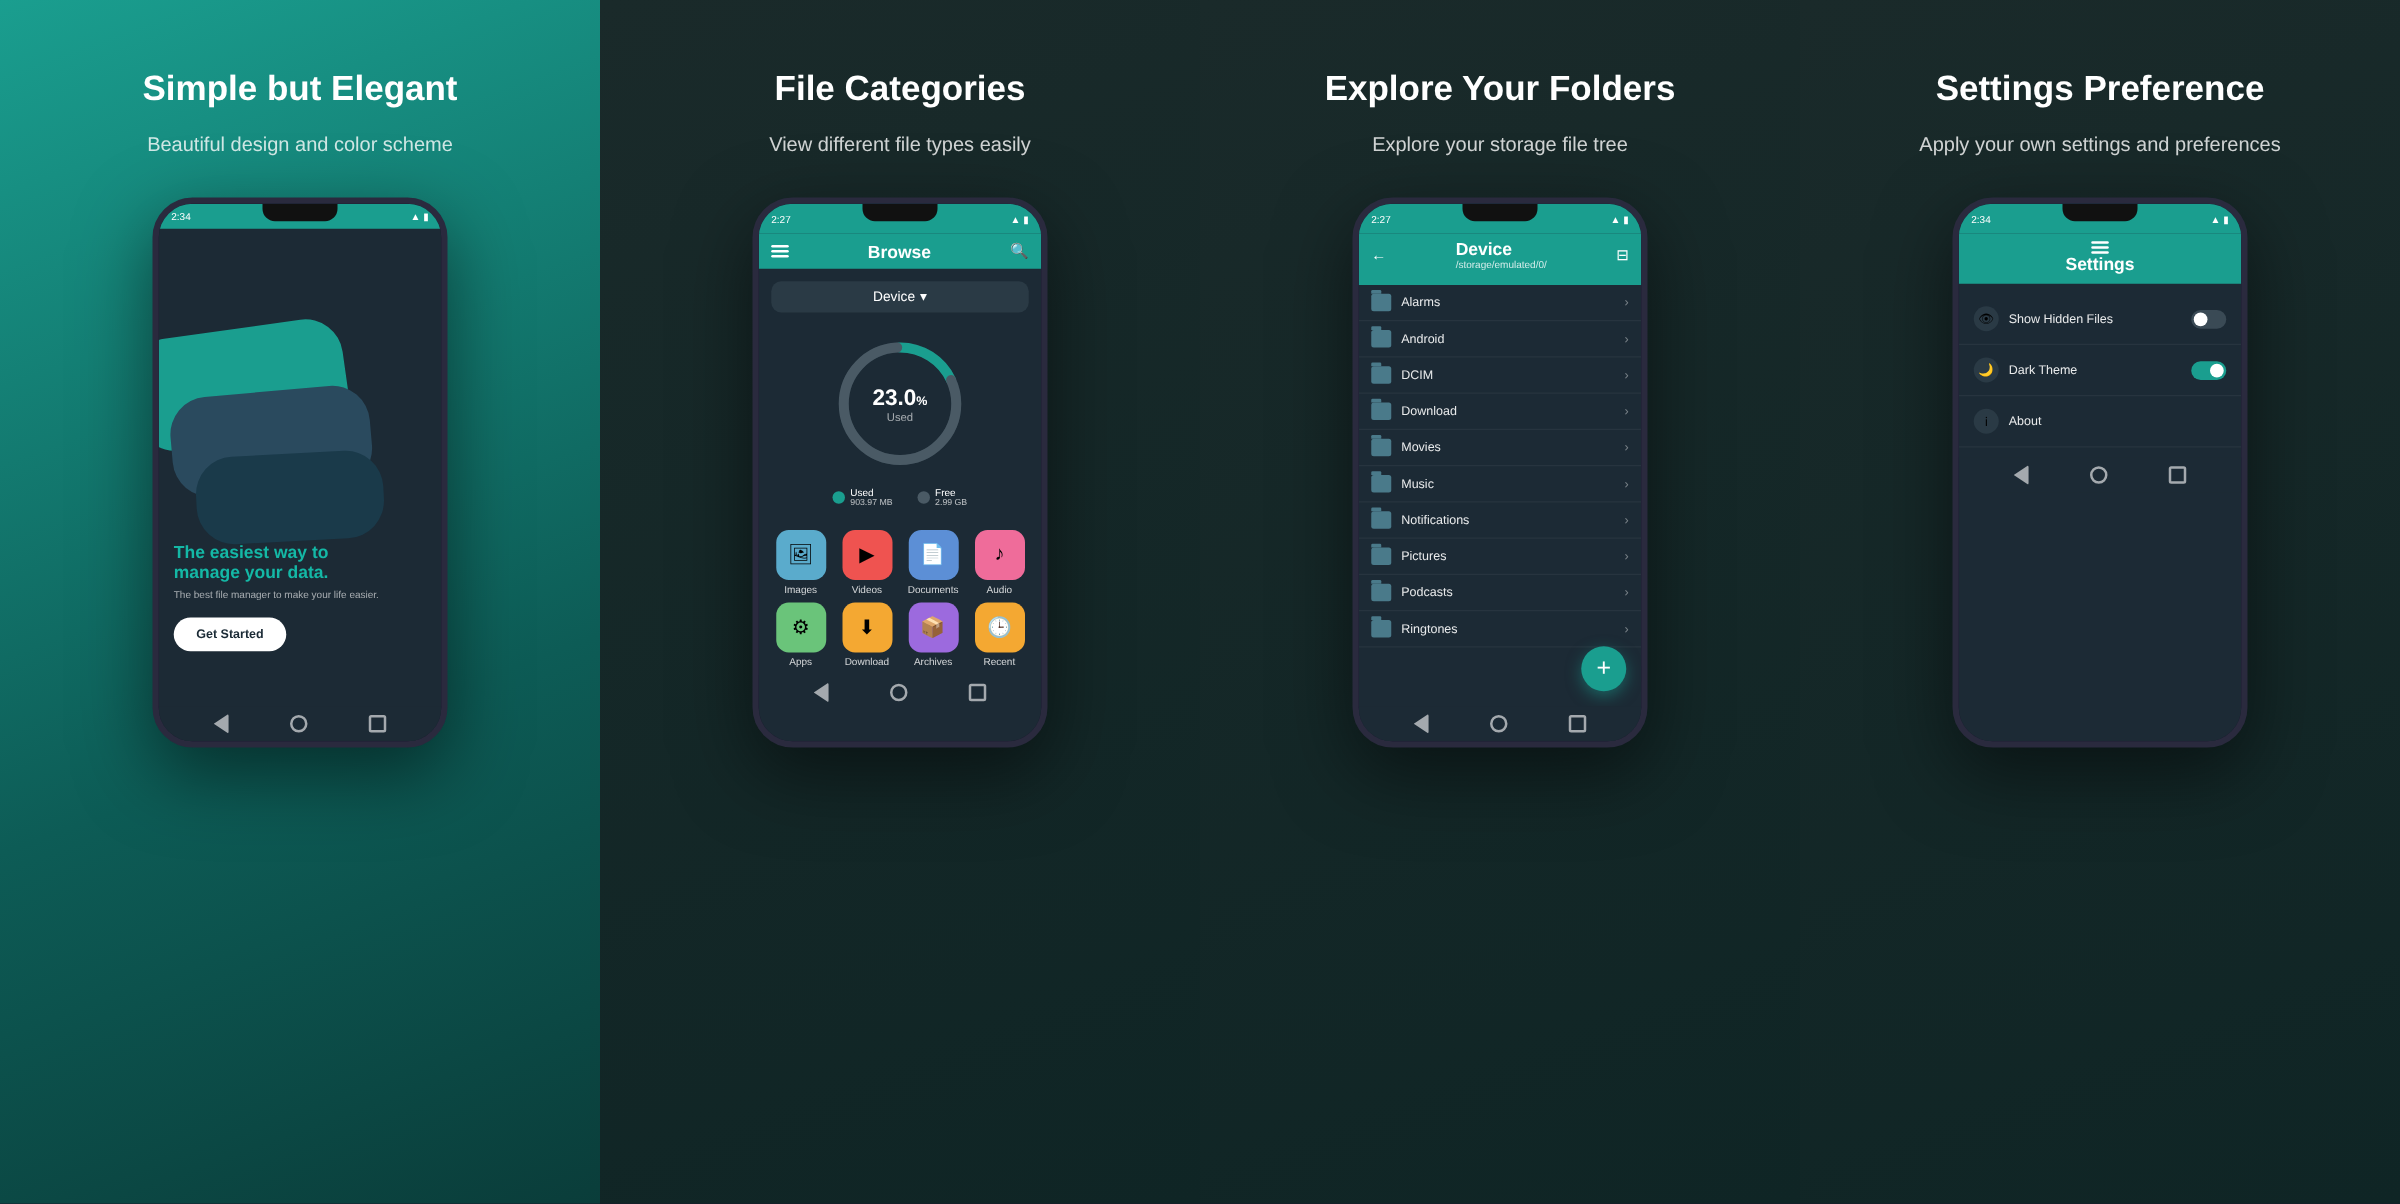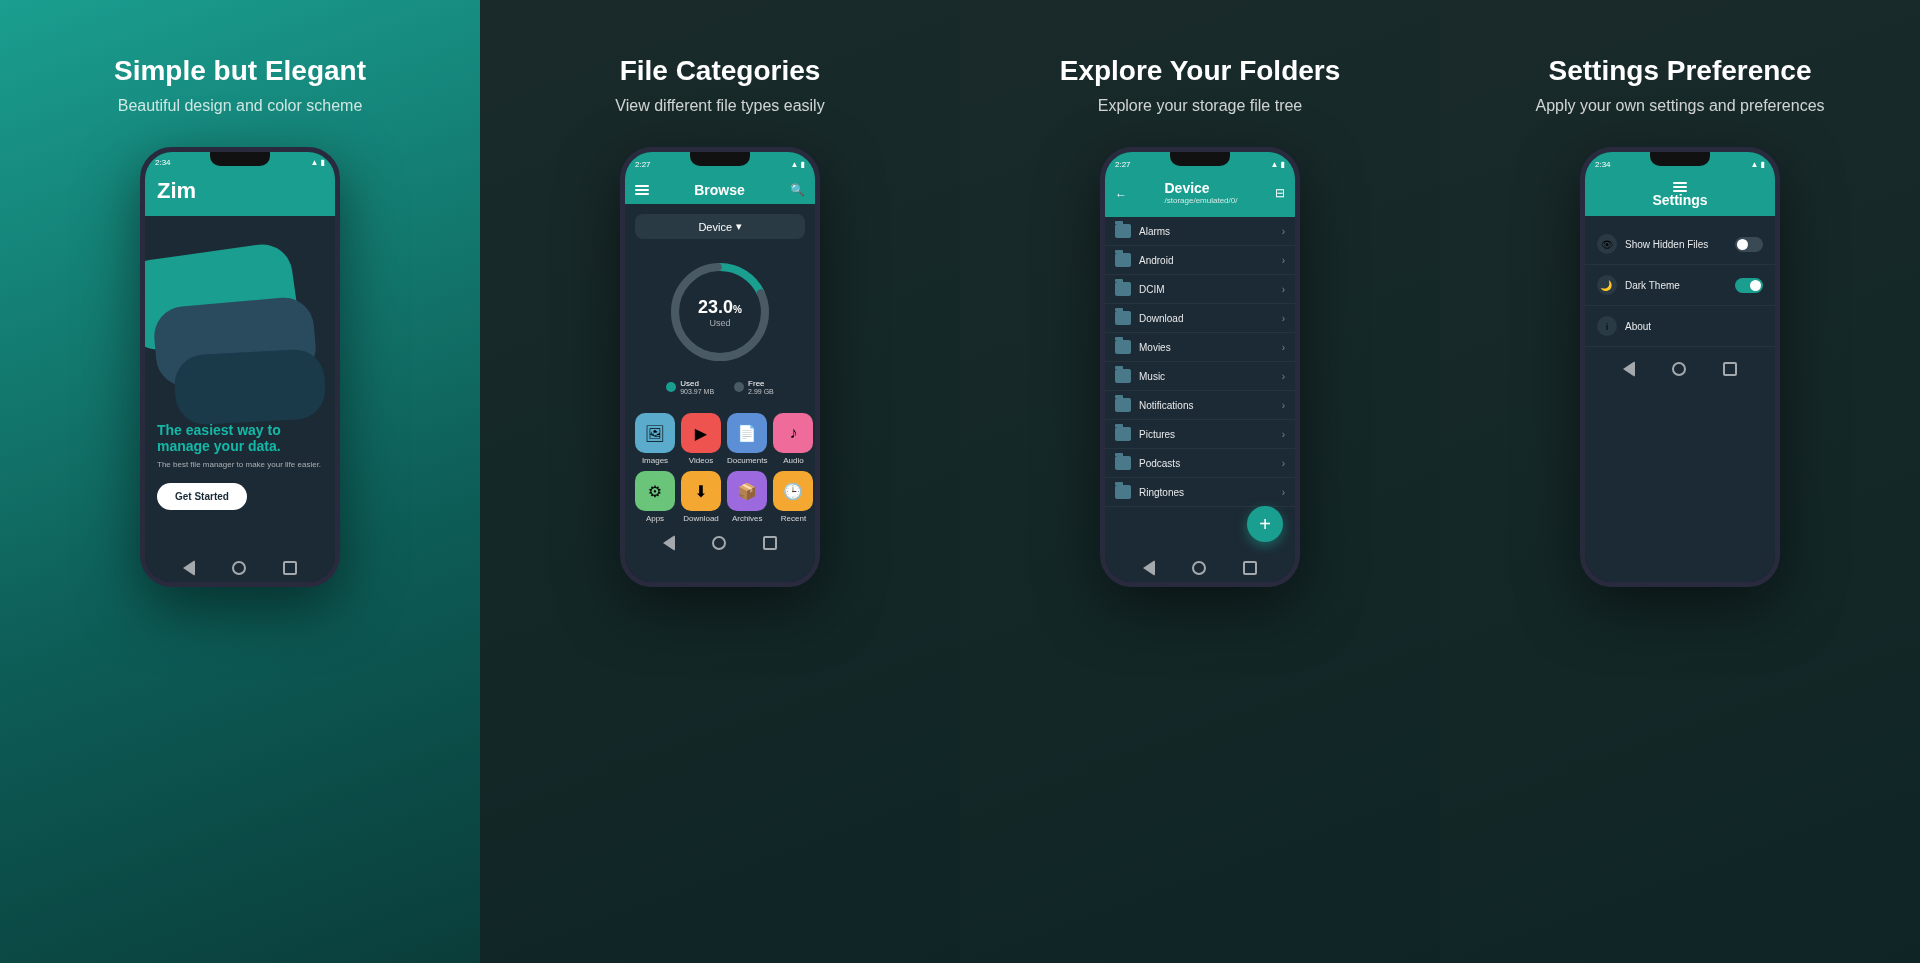--- a/index.html
+++ b/index.html
@@ -25,34 +25,34 @@
     .panel-1 { background: linear-gradient(160deg, #1a9e8f 0%, #0d5c56 60%, #0a3d3a 100%); }
     .panel-2 { background: linear-gradient(160deg, #1a2a2a 0%, #0f2525 100%); }
     .panel-3 { background: linear-gradient(160deg, #1a2a2a 0%, #0f2525 100%); align-items: center; }
     .panel-4 { background: linear-gradient(160deg, #1a2a2a 0%, #0f2525 100%); }
 
     .panel-title {
       color: #ffffff;
       font-size: 28px;
       font-weight: 700;
       text-align: center;
-      margin-bottom: 8px;
+      margin-bottom: 19px;
     }
 
     .panel-subtitle {
       color: rgba(255,255,255,0.8);
       font-size: 16px;
       text-align: center;
       margin-bottom: 30px;
       line-height: 1.4;
     }
 
     
     .phone {
-      width: 200px;
+      width: 236px;
       height: 440px;
       background: #1a1a2e;
       border-radius: 32px;
       border: 5px solid #2a2a3e;
       position: relative;
       overflow: hidden;
       box-shadow: 0 20px 60px rgba(0,0,0,0.5);
       flex-shrink: 0;
     }
 
@@ -520,23 +520,20 @@
 <div class="panel panel-1">
   <h2 class="panel-title">Simple but Elegant</h2>
   <p class="panel-subtitle">Beautiful design and color scheme</p>
 
   <div class="phone">
     <div class="phone-notch"></div>
     <div class="phone1-screen">
       <div class="phone1-status">
         <span>2:34</span>
         <span>▲ ▮</span>
-      </div>
-      <div class="phone1-header">
-        <div class="phone1-app-name">Zim</div>
       </div>
 
       <div class="phone1-shapes">
         <div class="shape shape1"></div>
         <div class="shape shape2"></div>
         <div class="shape shape3"></div>
       </div>
 
       <div class="phone1-content">
         <div class="phone1-tagline">The easiest way to<br>manage your data.</div>

